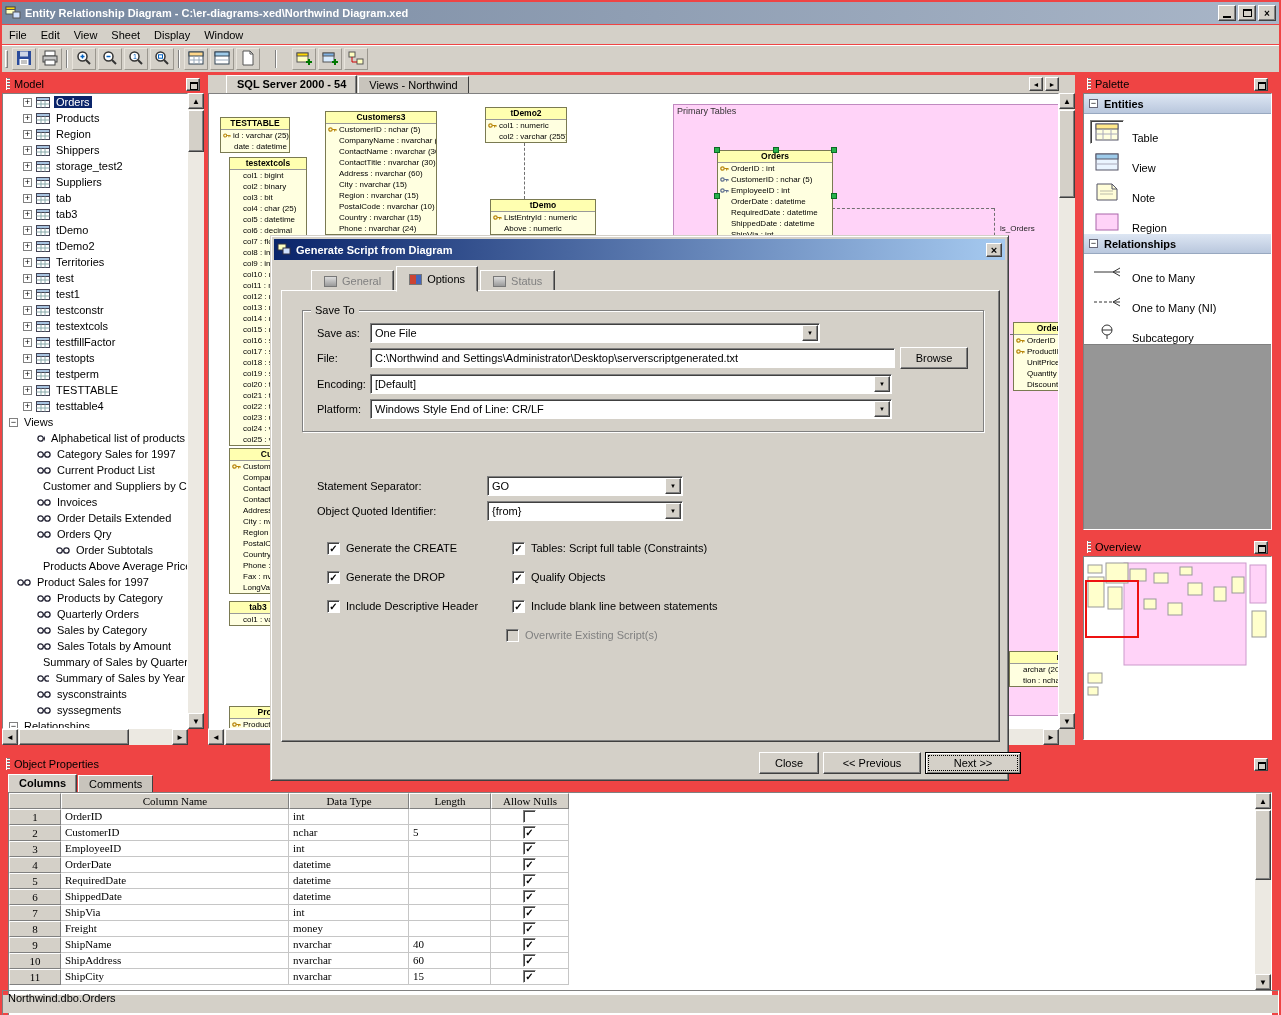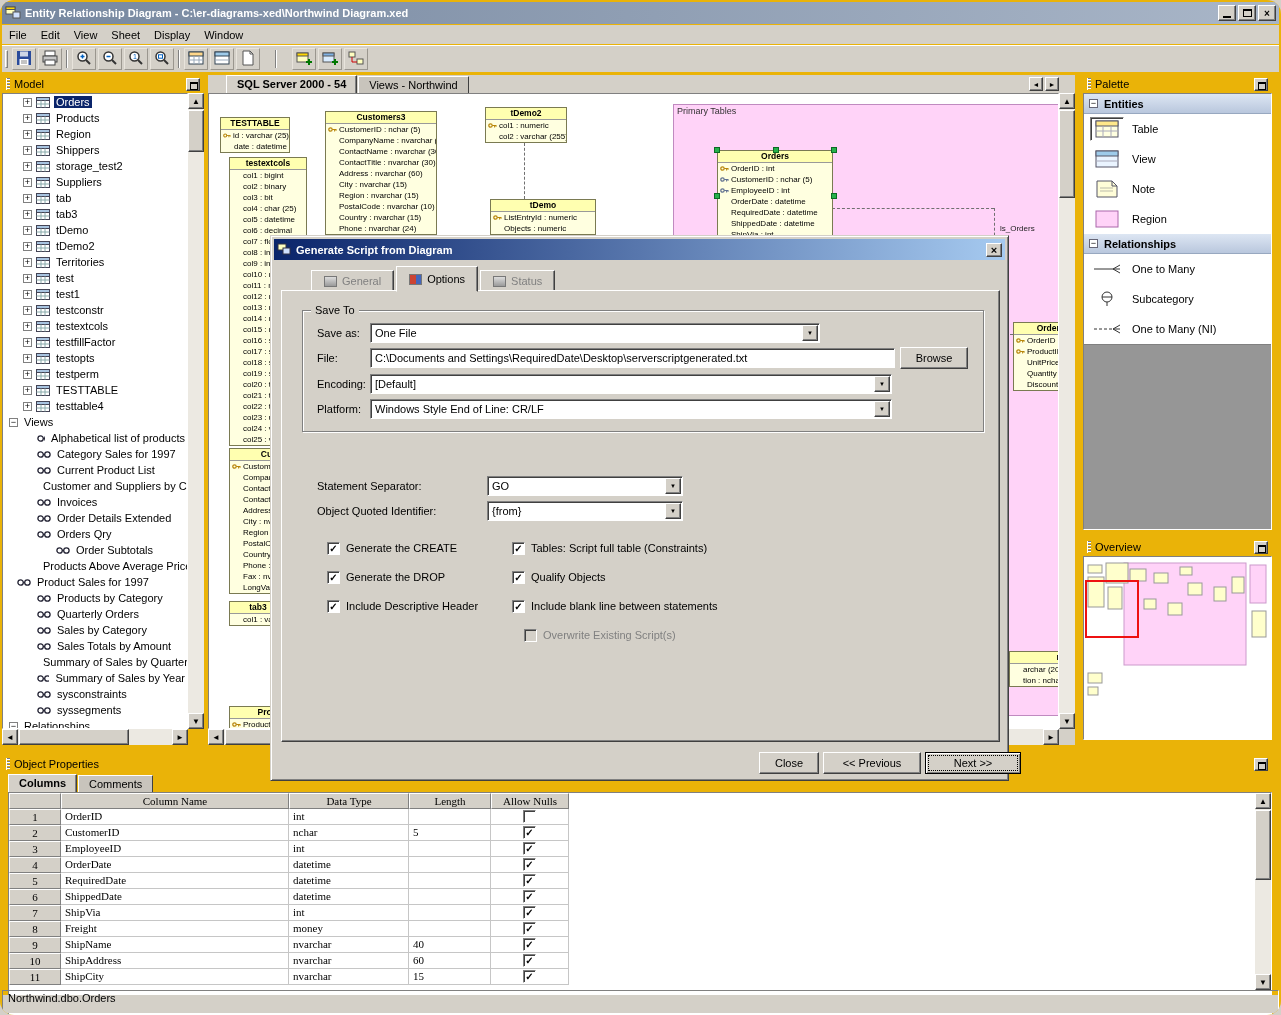--- a/index.html
+++ b/index.html
@@ -1,18 +1,18 @@
 <!DOCTYPE html>
 <html><head>
 <meta charset="utf-8">
 <style>
 * { margin:0; padding:0; box-sizing:border-box; }
 html,body { background:#d4d0c8; }
-#app { position:relative; width:1281px; height:1015px; overflow:hidden; background:#eab308;
-  font-family:"Liberation Sans",sans-serif; font-size:11px; color:#000;border-radius:14px; }
+#app { position:relative; width:1281px; height:1015px; overflow:hidden; background:#ef4444;
+  font-family:"Liberation Sans",sans-serif; font-size:11px; color:#000; }
 
 
 .titlebar { position:absolute; left:2px; top:2px; right:2px; height:22px;
   background:linear-gradient(90deg,#76879f,#a9b6c8); display:flex; align-items:center; padding:0 3px; }
 .title-text { color:#fff; font-weight:bold; margin-left:4px; flex:1; white-space:nowrap; overflow:hidden; }
 .winbtns { display:flex; gap:2px; }
 .wbtn { width:18px; height:16px; display:flex; align-items:center; justify-content:center;
   background:#d4d0c8; border:1px solid; border-color:#fff #404040 #404040 #fff; box-shadow:inset -1px -1px 0 #808080; font-size:10px; font-weight:bold; }
 .gl-min { width:8px; height:2px; background:#000; margin-top:8px; }
 .gl-max { width:9px; height:8px; border:1px solid #000; border-top:2px solid #000; }
@@ -78,21 +78,21 @@
 .dt-sp { display:inline-block; width:9px; min-width:9px; }
 .handle { position:absolute; width:6px; height:6px; background:#27b04b; border:1px solid #0a6b24; }
 
 
 .palette-panel { position:absolute; left:1083px; top:75px; width:189px; height:455px; }
 .palette-body { position:absolute; left:0; top:18px; width:189px; height:437px; background:#fff;
   border:1px solid; border-color:#808080 #fff #fff #808080; display:flex; flex-direction:column; overflow:hidden; }
 .pal-hdr { height:20px; display:flex; align-items:center; gap:6px; padding:0 5px; font-weight:bold;
   background:linear-gradient(#dde6f3,#b9c7dd); border-bottom:1px solid #98a8c0; }
 .pal-collapse { width:9px; height:9px; border:1px solid #667; background:#fff; font-size:9px; line-height:7px; text-align:center; font-weight:normal; }
-.pal-item { height:30px; display:flex; align-items:center; gap:8px; padding:0 6px; }
+.pal-item { height:30px; display:flex; align-items:flex-end; gap:8px; padding:0 6px; }
 .pal-ico { width:34px; height:24px; display:flex; align-items:center; justify-content:center; }
 .pal-ico.selected { background:#fff; border:1px solid; border-color:#808080 #fff #fff #808080; box-shadow:inset 1px 1px 0 #404040; }
 .pal-empty { flex:1; background:#969696; border-top:1px solid #808080; }
 
 
 .overview-panel { position:absolute; left:1083px; top:538px; width:189px; height:202px; }
 .overview-body { position:absolute; left:0; top:18px; width:189px; height:184px; background:#fff;
   border:1px solid; border-color:#808080 #fff #fff #808080; }
 
 
@@ -715,21 +715,21 @@
           <div class="dt-head">tDemo</div>
           <div class="dt-row">
             <svg width="9" height="7" viewBox="0 0 9 7">
               <circle cx="2.5" cy="3.5" r="1.7" fill="none" stroke="#b8860b" stroke-width="1.2"></circle>
               <path d="M4.2 3.5h4.2M6.6 3.5v2M8 3.5v1.4" stroke="#b8860b" fill="none"></path>
             </svg>
             <span>ListEntryId : numeric</span>
           </div>
           <div class="dt-row">
             <span class="dt-sp"></span>
-            <span>Objects : numeric</span>
+            <span>Above : numeric</span>
           </div>
         </div>
         <div class="dtable" style="left:20px;top:63px;width:78px">
           <div class="dt-head">testextcols</div>
           <div class="dt-row">
             <span class="dt-sp"></span>
             <span>col1 : bigint</span>
           </div>
           <div class="dt-row">
             <span class="dt-sp"></span>
@@ -1058,35 +1058,35 @@
           <span class="pal-ico">
             <svg width="28" height="14">
               <path d="M1 7h19" stroke="#333"></path>
               <path d="M20 7l7-4M20 7h7M20 7l7 4" stroke="#333" fill="none"></path>
             </svg>
           </span>
           <span>One to Many</span>
         </div>
         <div class="pal-item">
           <span class="pal-ico">
+            <svg width="28" height="14">
+              <path d="M1 7h19" stroke="#333" stroke-dasharray="3 2"></path>
+              <path d="M20 7l7-4M20 7h7M20 7l7 4" stroke="#333" fill="none"></path>
+            </svg>
+          </span>
+          <span>One to Many (NI)</span>
+        </div>
+        <div class="pal-item">
+          <span class="pal-ico">
             <svg width="22" height="16">
               <circle cx="11" cy="6" r="5" fill="#fff" stroke="#333"></circle>
               <path d="M6 6h10M11 11v4" stroke="#333"></path>
             </svg>
           </span>
           <span>Subcategory</span>
-        </div>
-        <div class="pal-item">
-          <span class="pal-ico">
-            <svg width="28" height="14">
-              <path d="M1 7h19" stroke="#333" stroke-dasharray="3 2"></path>
-              <path d="M20 7l7-4M20 7h7M20 7l7 4" stroke="#333" fill="none"></path>
-            </svg>
-          </span>
-          <span>One to Many (NI)</span>
         </div>
         <div class="pal-empty"></div>
       </div>
   </div>
 
   <div class="overview-panel">
     <div class="panel-hdr">
       <span class="grip"></span>
       <span class="panel-title">Overview</span>
       <span class="panel-btn"></span>
@@ -1267,21 +1267,21 @@
       <div class="grp" style="left:20px; top:19px; width:682px; height:122px;">
         <span class="grp-legend">Save To</span>
       </div>
       <span class="dlbl" style="left:35px; top:32px;">Save as:</span>
       <div class="combo" style="left:88px; top:32px; width:450px;">
         <span class="fld-val">One File</span>
         <span class="combo-btn">▼</span>
       </div>
       <span class="dlbl" style="left:35px; top:57px;">File:</span>
       <div class="tfield" style="left:88px; top:57px; width:525px;">
-        <span class="fld-val">C:\Documents and Settings\RequiredDate\Desktop\serverscriptgenerated.txt</span>
+        <span class="fld-val">C:\Northwind and Settings\Administrator\Desktop\serverscriptgenerated.txt</span>
       </div>
       <div class="dbtn" style="left:618px; top:56px; width:68px;">Browse</div>
       <span class="dlbl" style="left:35px; top:83px;">Encoding:</span>
       <div class="combo" style="left:88px; top:83px; width:522px;">
         <span class="fld-val">[Default]</span>
         <span class="combo-btn">▼</span>
       </div>
       <span class="dlbl" style="left:35px; top:108px;">Platform:</span>
       <div class="combo" style="left:88px; top:108px; width:522px;">
         <span class="fld-val">Windows Style End of Line: CR/LF</span>
@@ -1316,21 +1316,21 @@
           <span>Tables: Script full table (Constraints)</span>
         </div>
         <div class="dcheck" style="left:230px;top:278px">
           <span class="cb">✓</span>
           <span>Qualify Objects</span>
         </div>
         <div class="dcheck" style="left:230px;top:307px">
           <span class="cb">✓</span>
           <span>Include blank line between statements</span>
         </div>
-        <div class="dcheck disabled" style="left:242px;top:336px">
+        <div class="dcheck disabled" style="left:224px;top:336px">
           <span class="cb"></span>
           <span>Overwrite Existing Script(s)</span>
         </div>
       </div>
 
   <div class="dbtn" style="left:488px;top:516px;width:60px">Close</div>
       <div class="dbtn" style="left:552px;top:516px;width:98px">&lt;&lt; Previous</div>
       <div class="dbtn default" style="left:654px;top:516px;width:96px">Next &gt;&gt;</div>
     </div>
 

